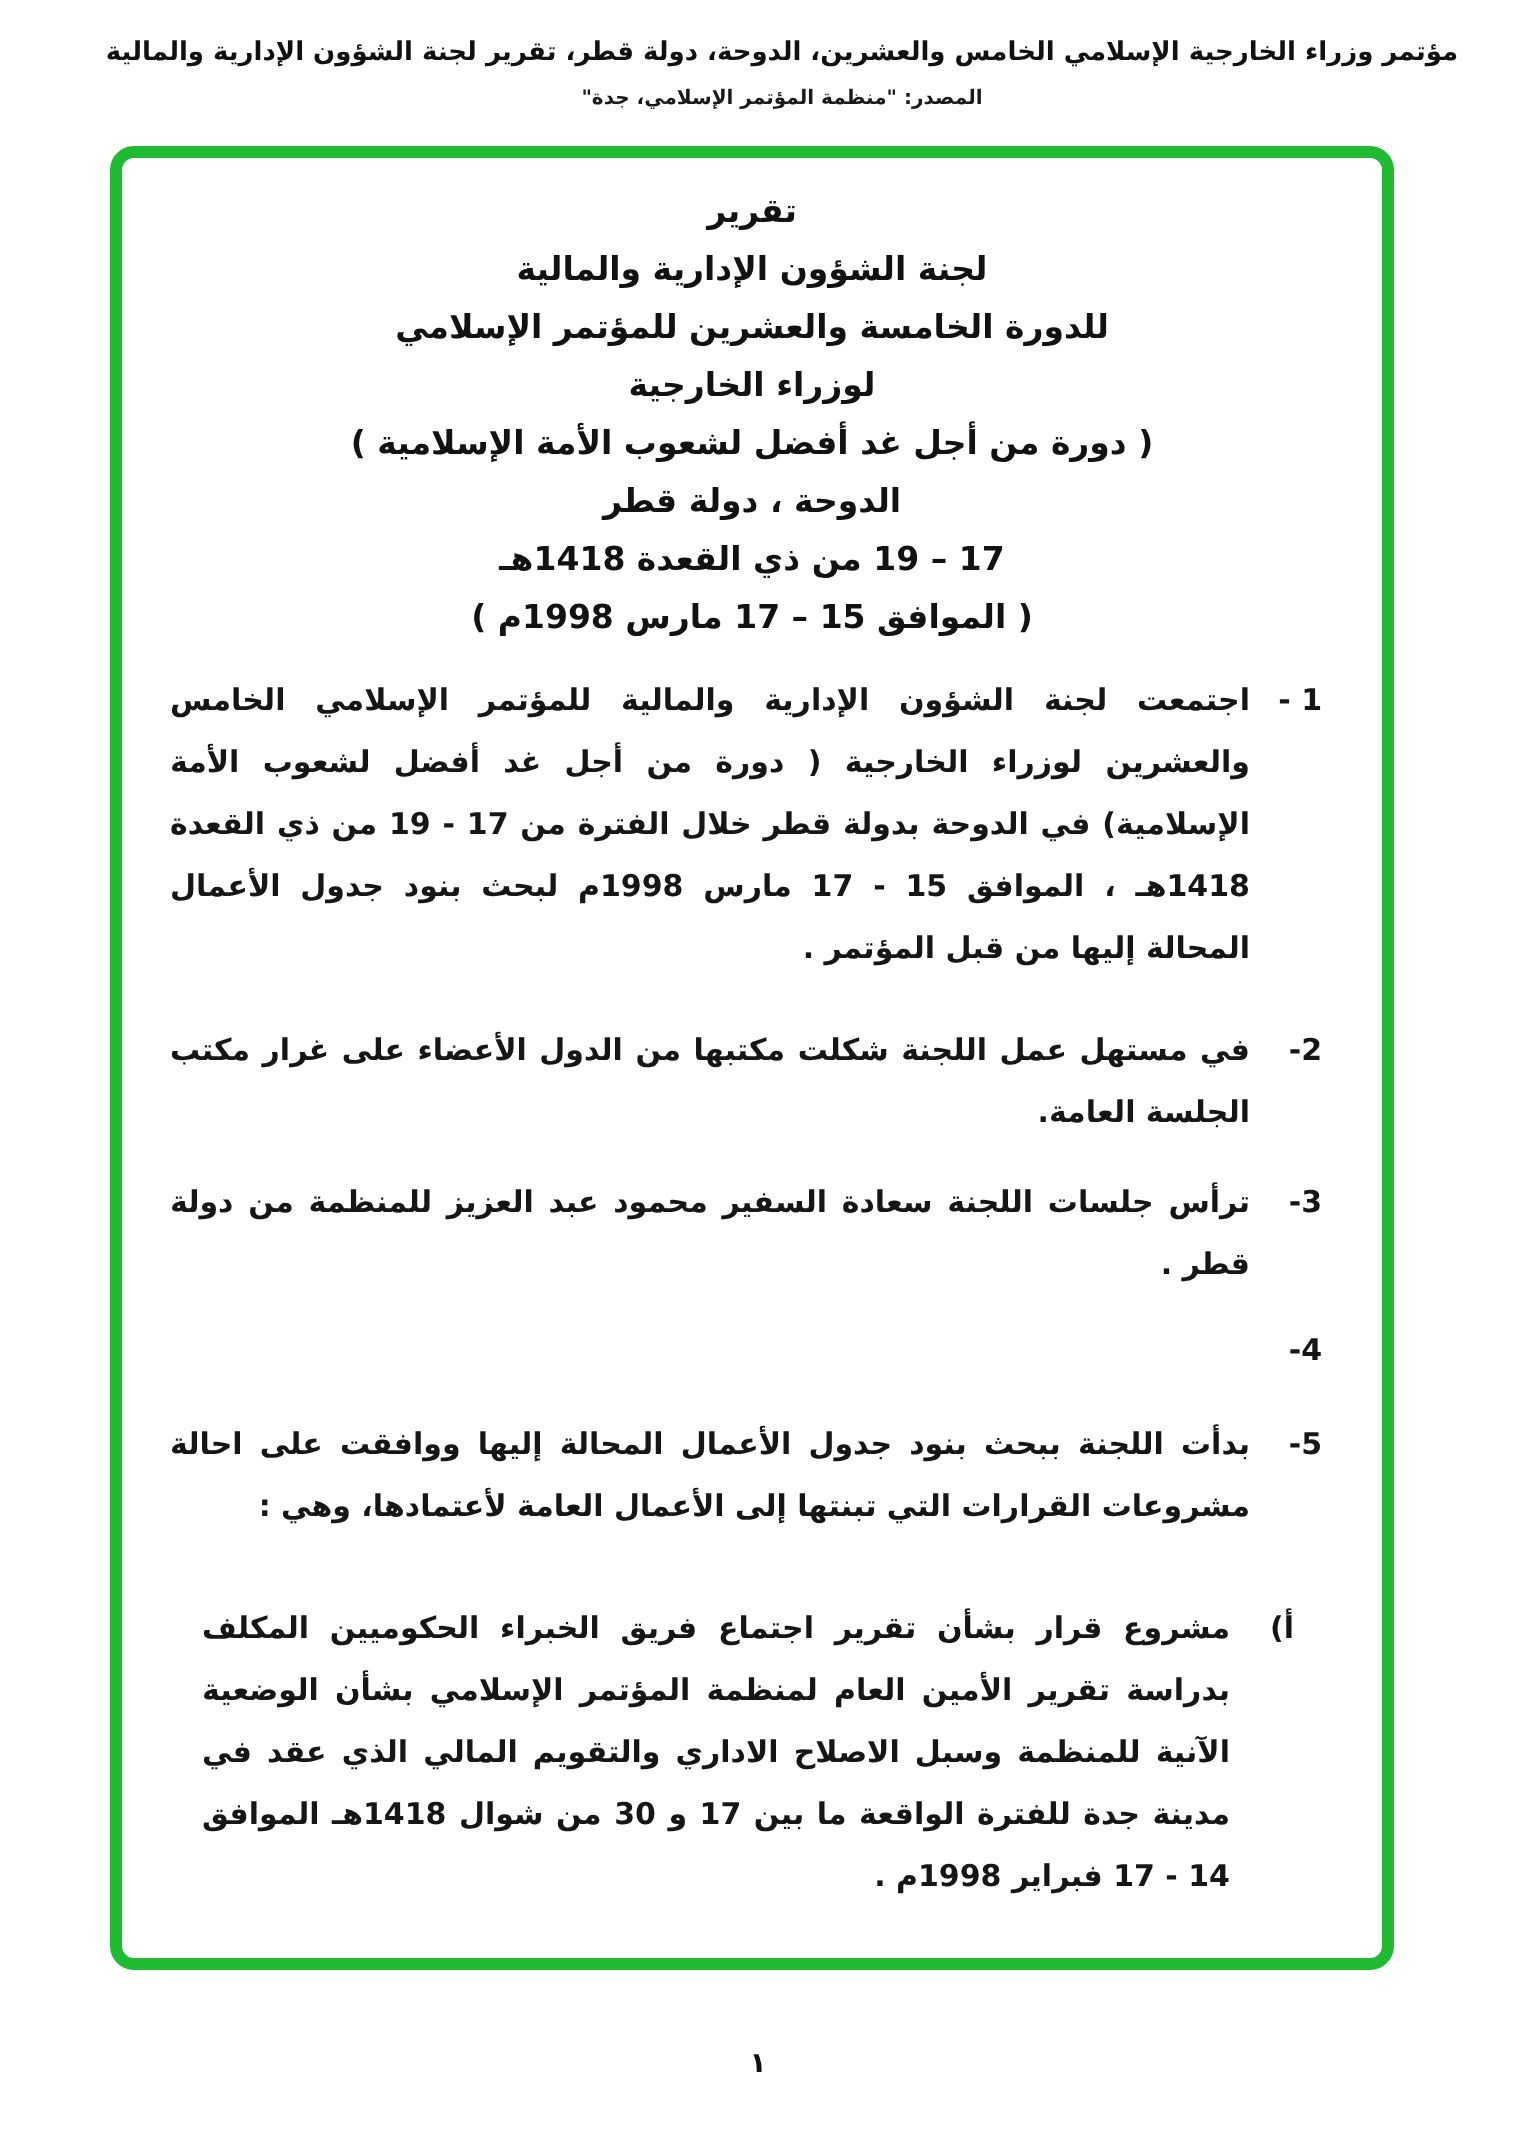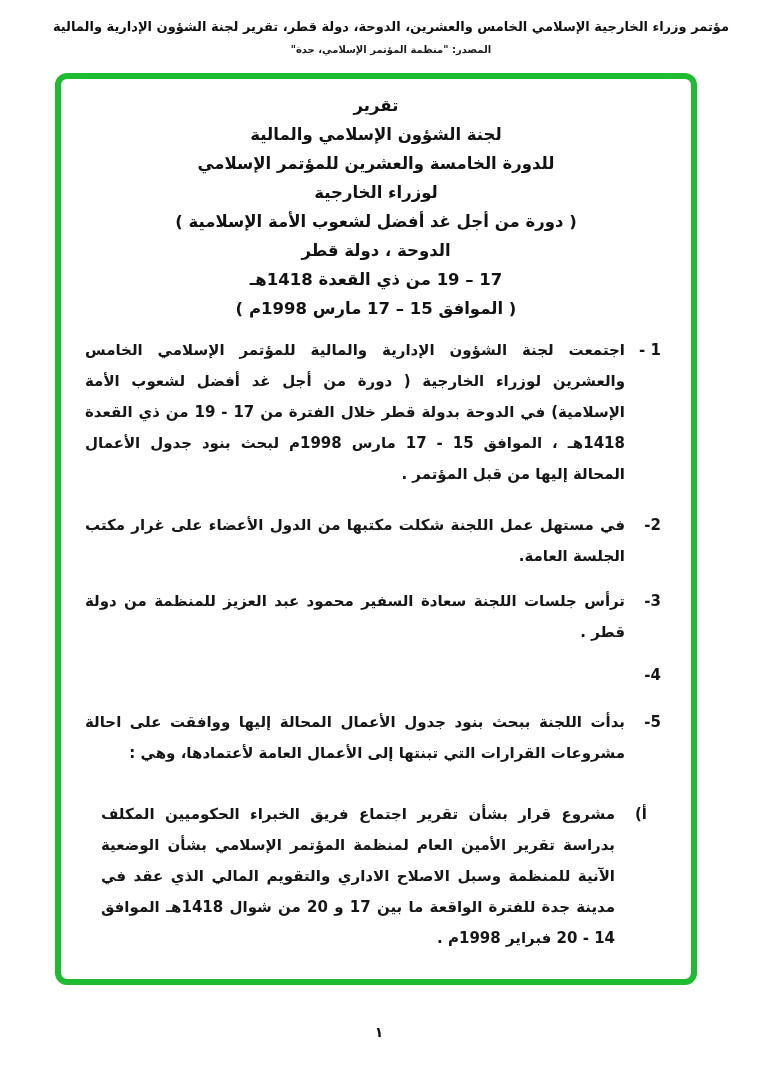--- a/index.html
+++ b/index.html
@@ -47,21 +47,21 @@
 
 <div class="hdr">
   <div class="hdr-line1">مؤتمر وزراء الخارجية الإسلامي الخامس والعشرين، الدوحة، دولة قطر، تقرير لجنة الشؤون الإدارية والمالية</div>
   <div class="hdr-line2">المصدر:  "منظمة المؤتمر الإسلامي، جدة"</div>
 </div>
 
 <div class="frame">
 
   <div class="title-block">
     <div>تقرير</div>
-    <div>لجنة الشؤون الإسلامي والمالية</div>
+    <div>لجنة الشؤون الإدارية والمالية</div>
     <div>للدورة الخامسة والعشرين للمؤتمر الإسلامي</div>
     <div>لوزراء الخارجية</div>
     <div>( دورة من أجل غد أفضل لشعوب الأمة الإسلامية )</div>
     <div>الدوحة ، دولة قطر</div>
     <div>17 – 19 من ذي القعدة 1418هـ</div>
     <div>( الموافق 15 – 17 مارس 1998م )</div>
   </div>
 
   <div class="para p1">
     <div class="marker">1 -</div>
@@ -82,18 +82,18 @@
     <div class="marker">4-</div>
   </div>
 
   <div class="para p5">
     <div class="marker">5-</div>
     <div class="ptext">بدأت اللجنة ببحث بنود جدول الأعمال المحالة إليها ووافقت على احالة مشروعات القرارات التي تبنتها إلى الأعمال العامة لأعتمادها، وهي :</div>
   </div>
 
   <div class="para sub">
     <div class="marker">أ)</div>
-    <div class="ptext">مشروع قرار بشأن تقرير اجتماع فريق الخبراء الحكوميين المكلف بدراسة تقرير الأمين العام لمنظمة المؤتمر الإسلامي بشأن الوضعية الآنية للمنظمة وسبل الاصلاح الاداري والتقويم المالي الذي عقد في مدينة جدة للفترة الواقعة ما بين 17 و 20 من شوال 1418هـ الموافق 14 - 20 فبراير 1998م .</div>
+    <div class="ptext">مشروع قرار بشأن تقرير اجتماع فريق الخبراء الحكوميين المكلف بدراسة تقرير الأمين العام لمنظمة المؤتمر الإسلامي بشأن الوضعية الآنية للمنظمة وسبل الاصلاح الاداري والتقويم المالي الذي عقد في مدينة جدة للفترة الواقعة ما بين 17 و 30 من شوال 1418هـ الموافق 14 - 17 فبراير 1998م .</div>
   </div>
 
 </div>
 
 <div class="page-num">١</div>
 
 </body></html>

